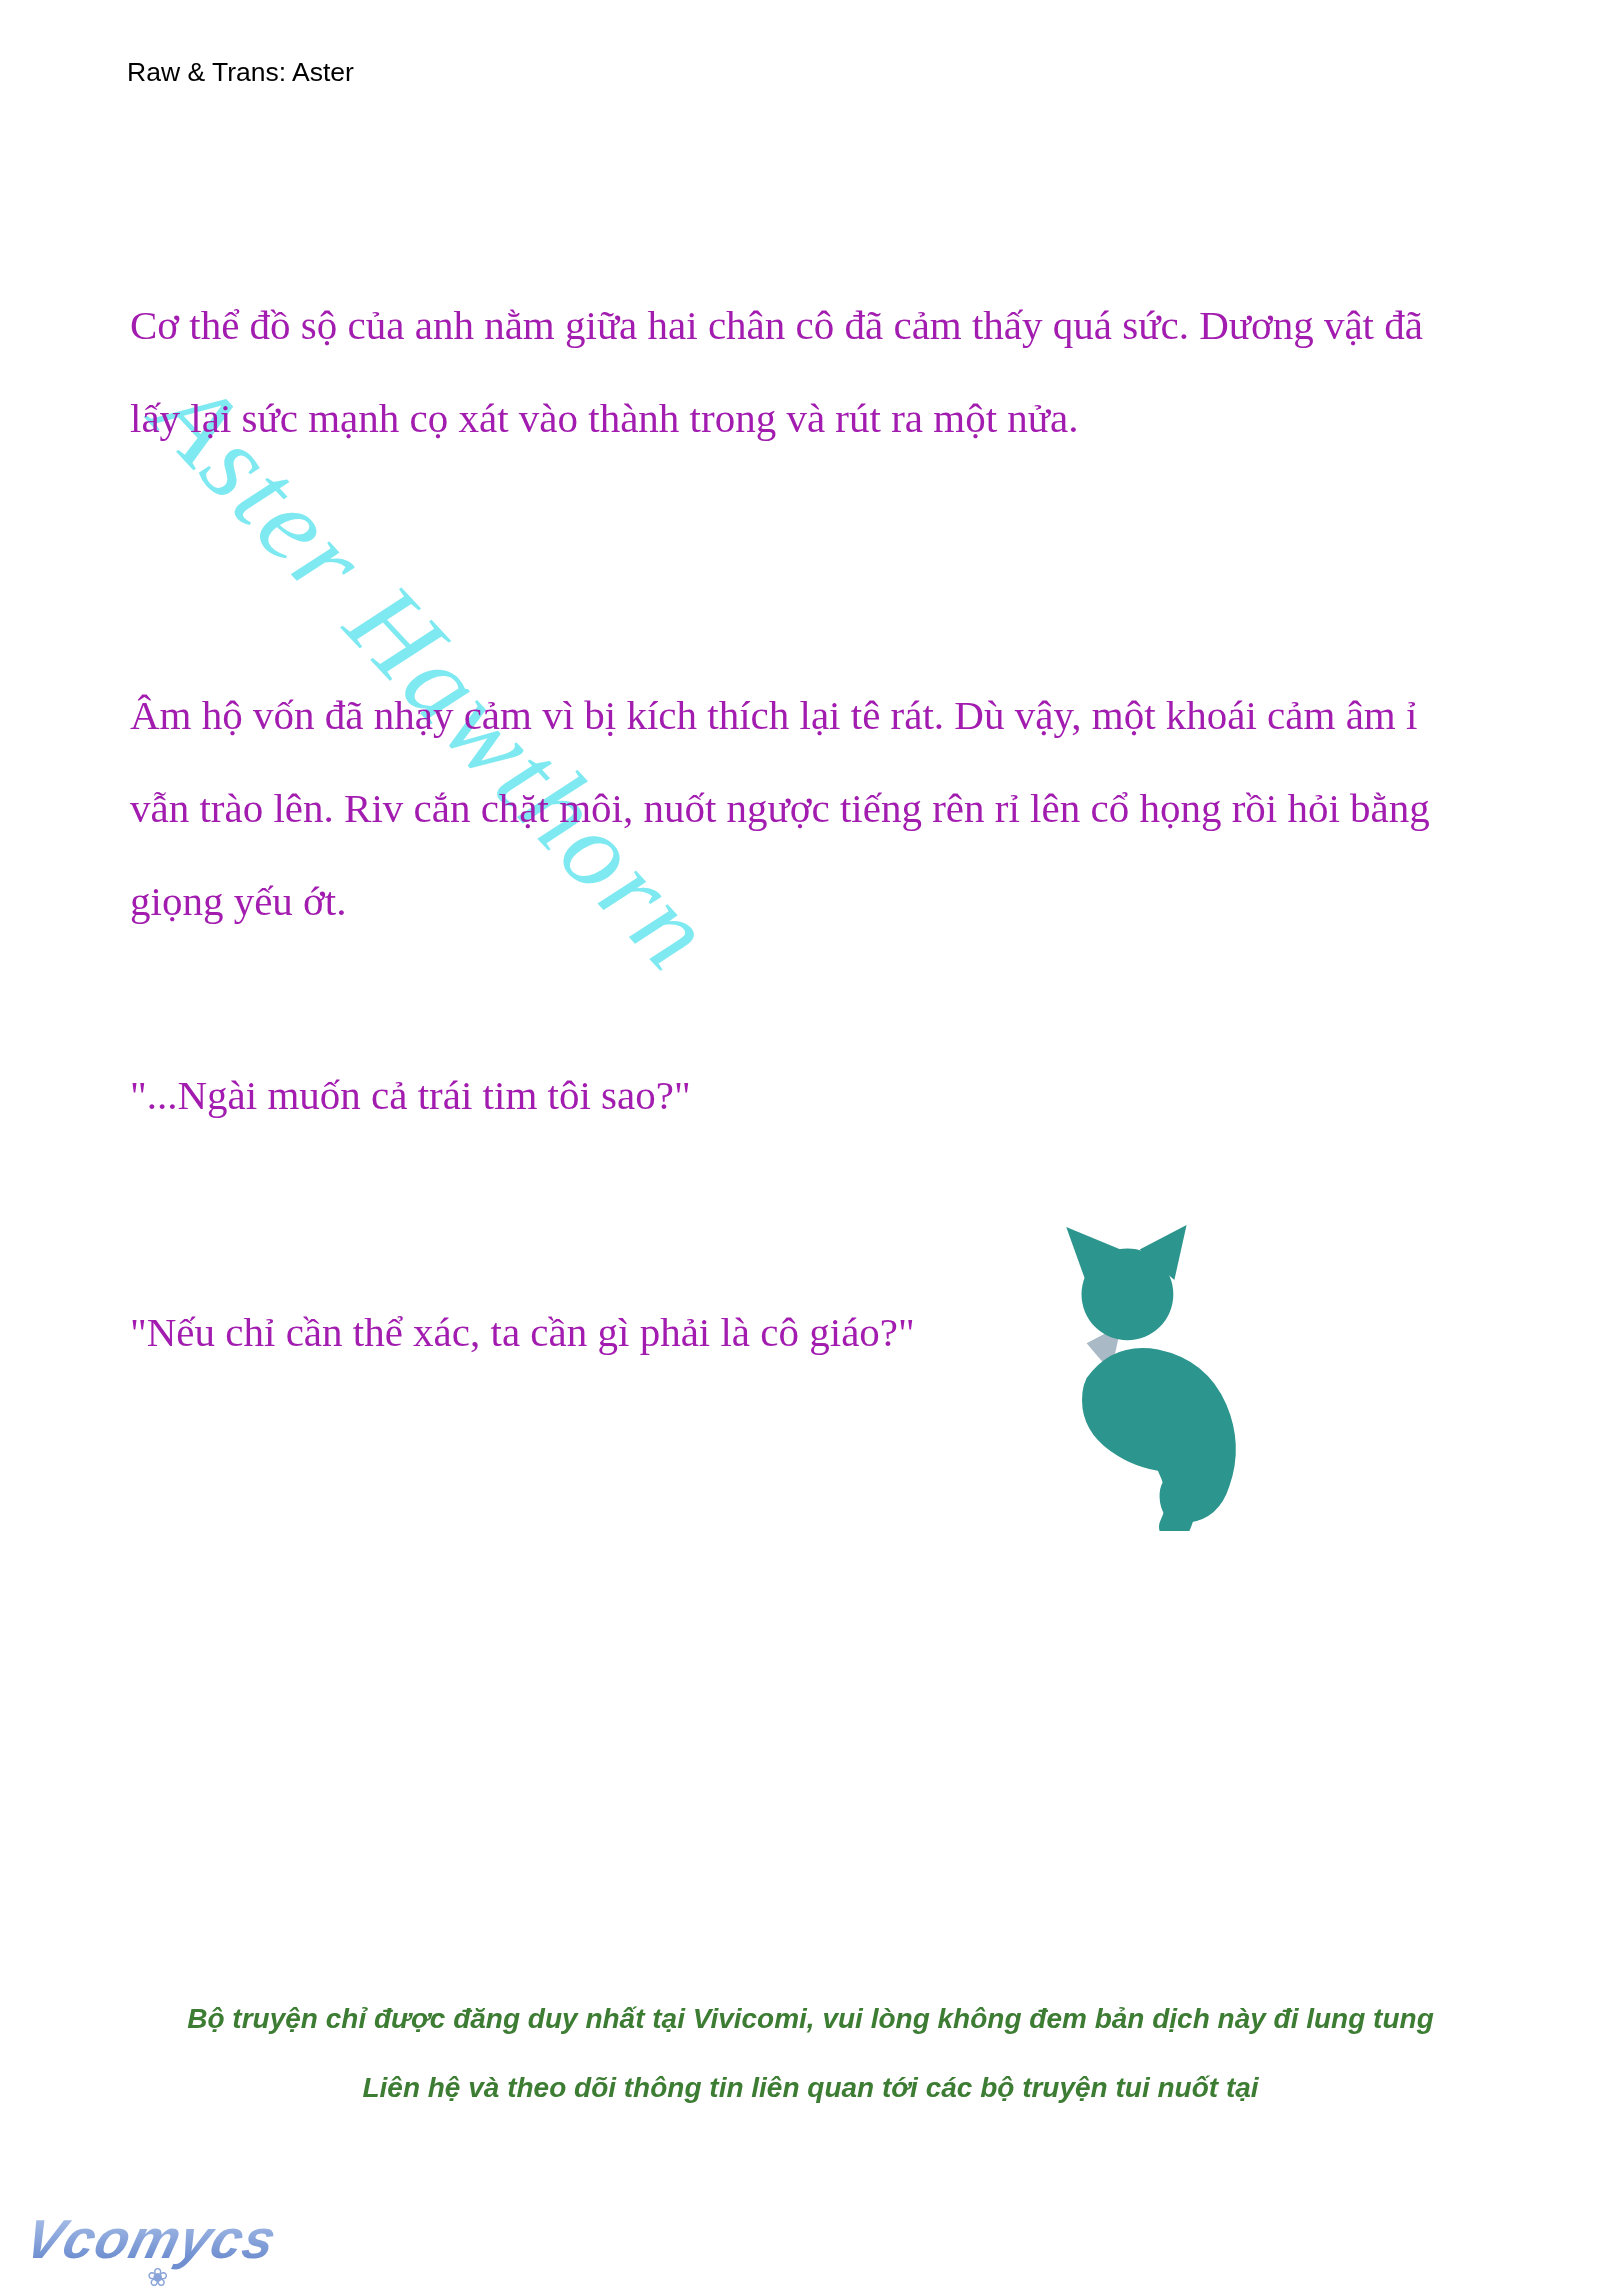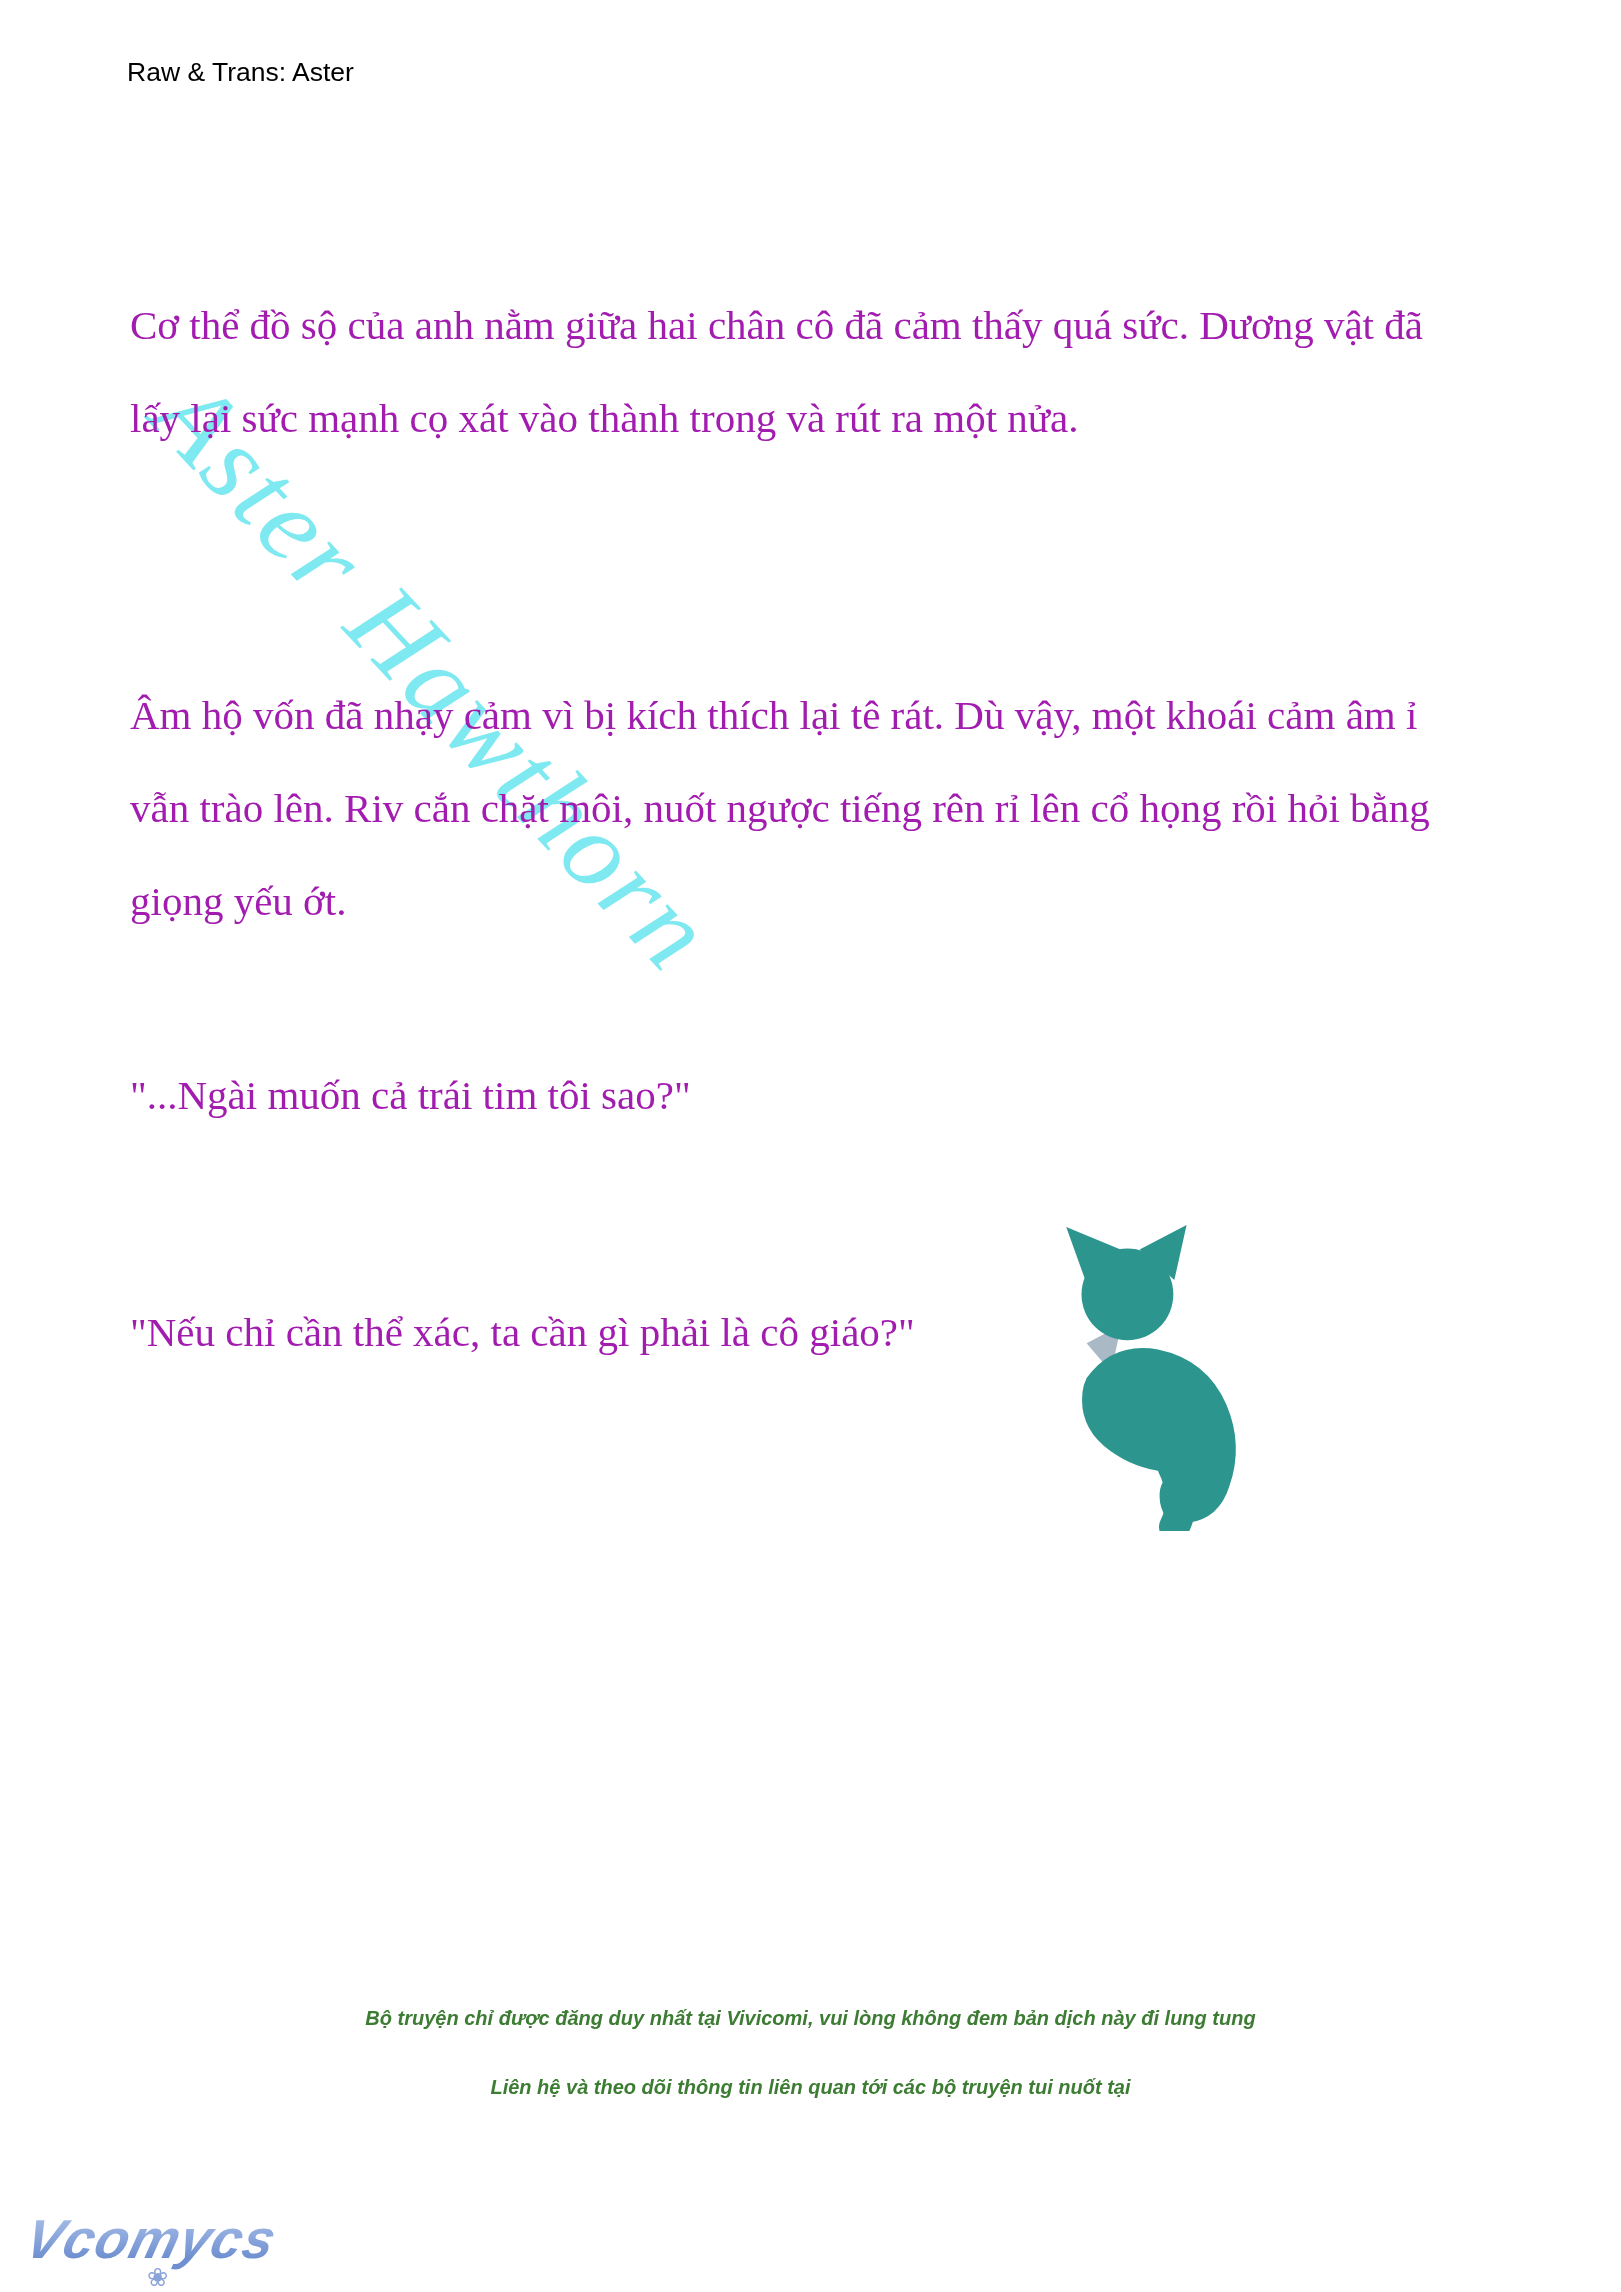--- a/index.html
+++ b/index.html
@@ -50,21 +50,21 @@
   .p1{top:279px;}
   .p2{top:669px;}
   .q1{top:1049px;}
   .q2{top:1286px;}
   .p3{top:1503px;}
   .footer-line{
     position:absolute;left:0;width:1621px;
     text-align:center;
     font-family:"Liberation Sans", sans-serif;
     font-style:italic;font-weight:700;
-    font-size:20px;line-height:35px;
+    font-size:28px;line-height:35px;
     color:var(--green);
     z-index:2;
   }
   .f1{top:2001px;}
   .f2{top:2070px;}
   .f3{top:2139px;}
   .logo{
     position:absolute;left:27.4px;top:2207px;
     font-family:"Liberation Sans", sans-serif;
     font-style:italic;font-weight:700;

